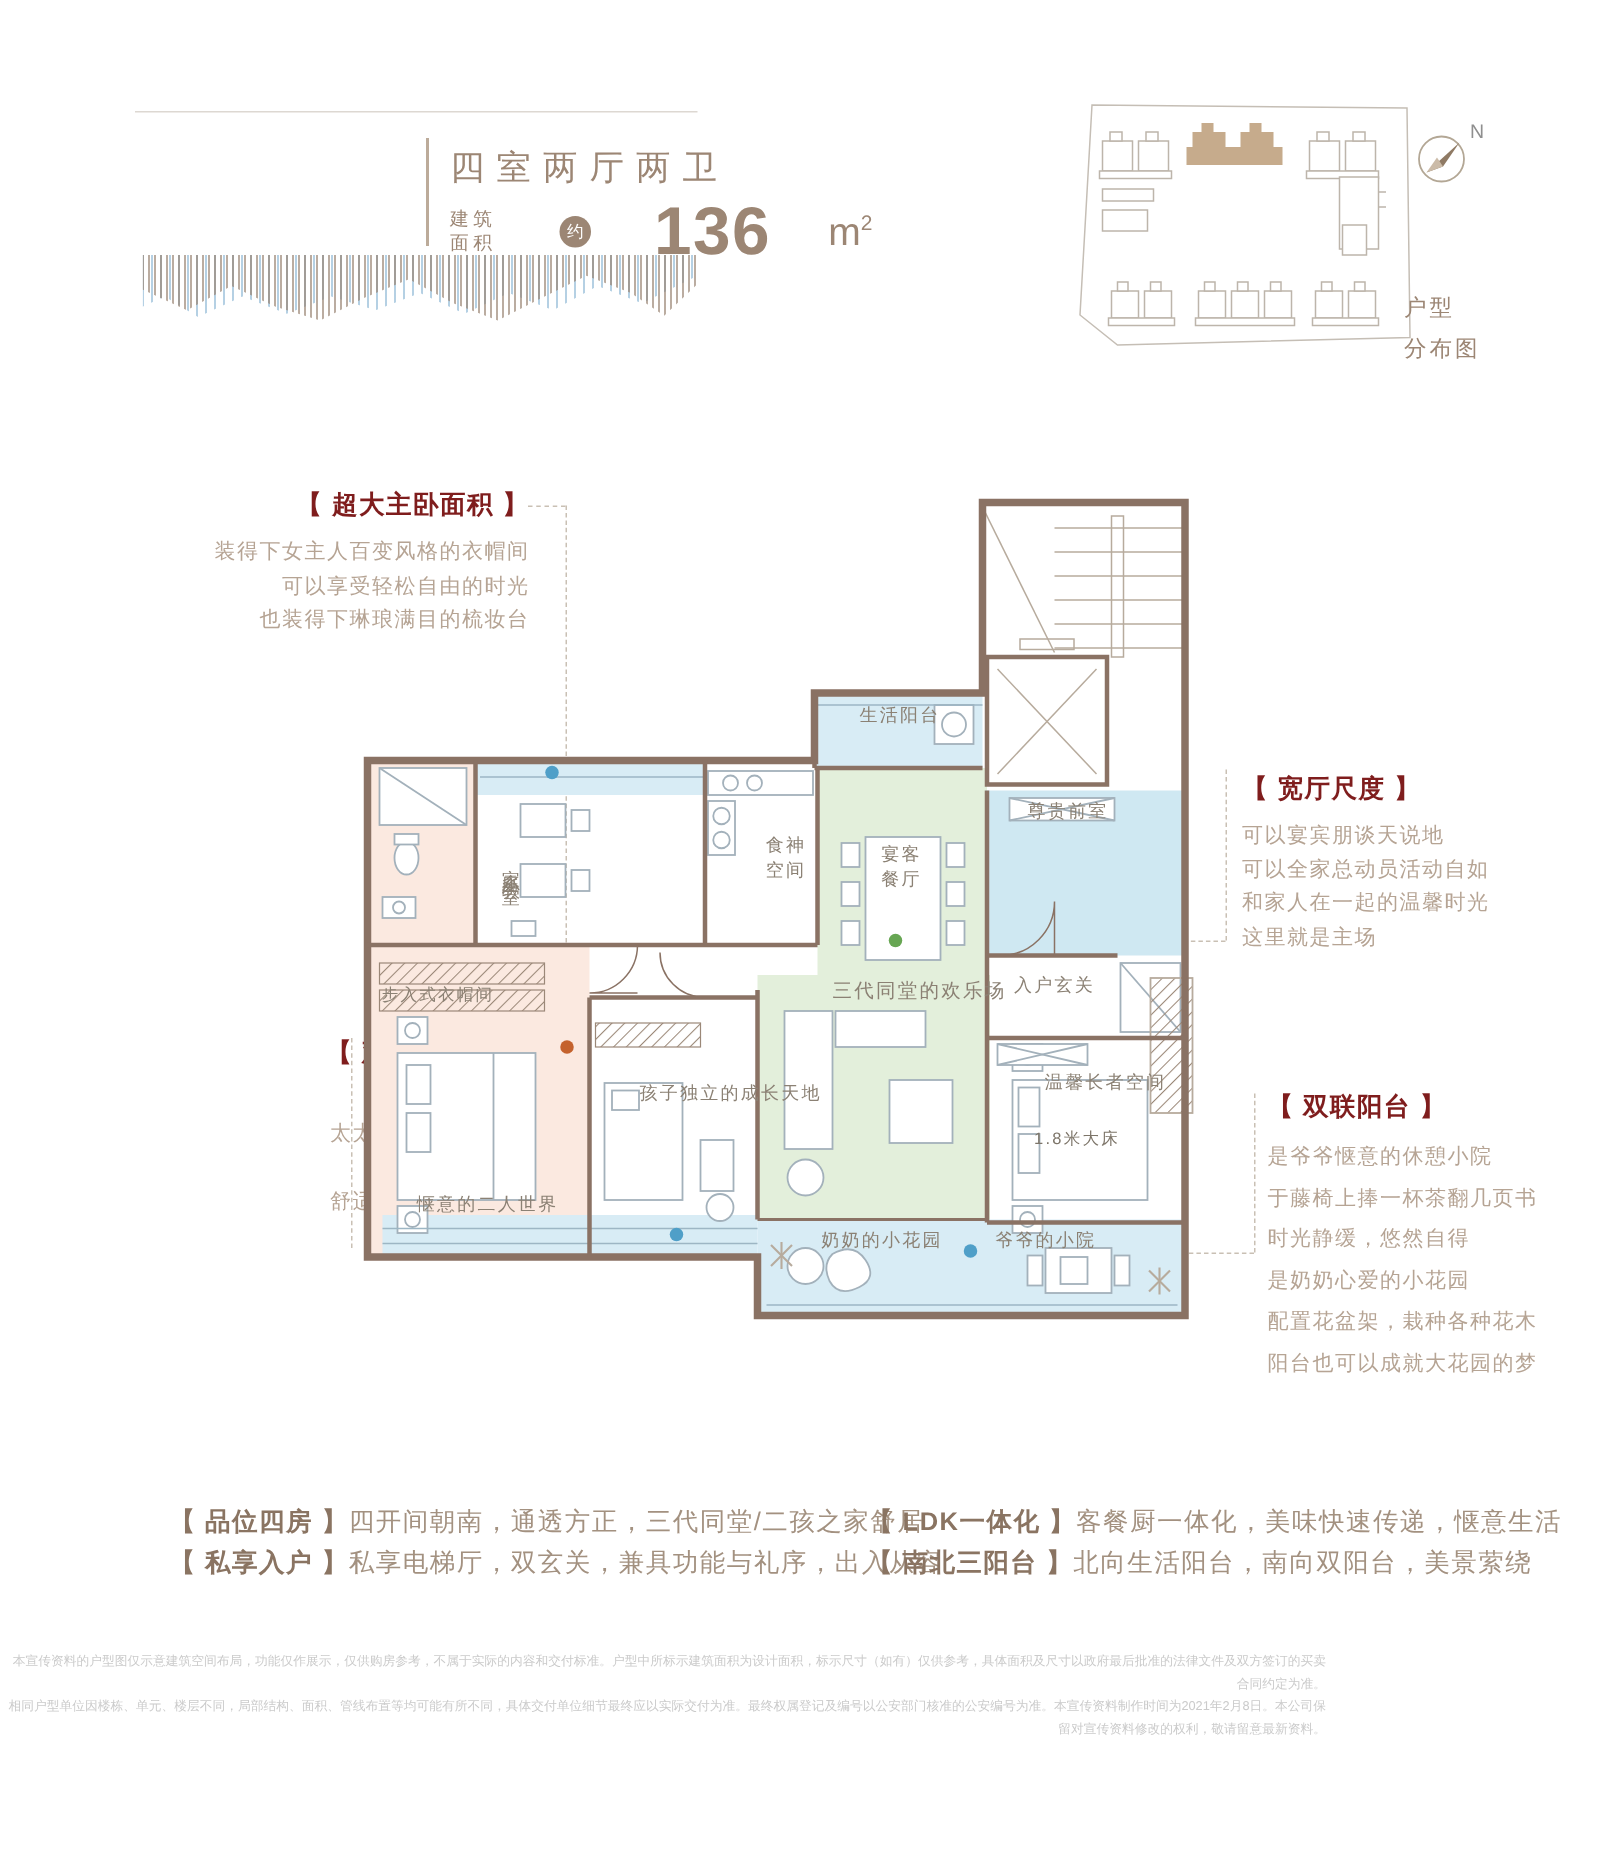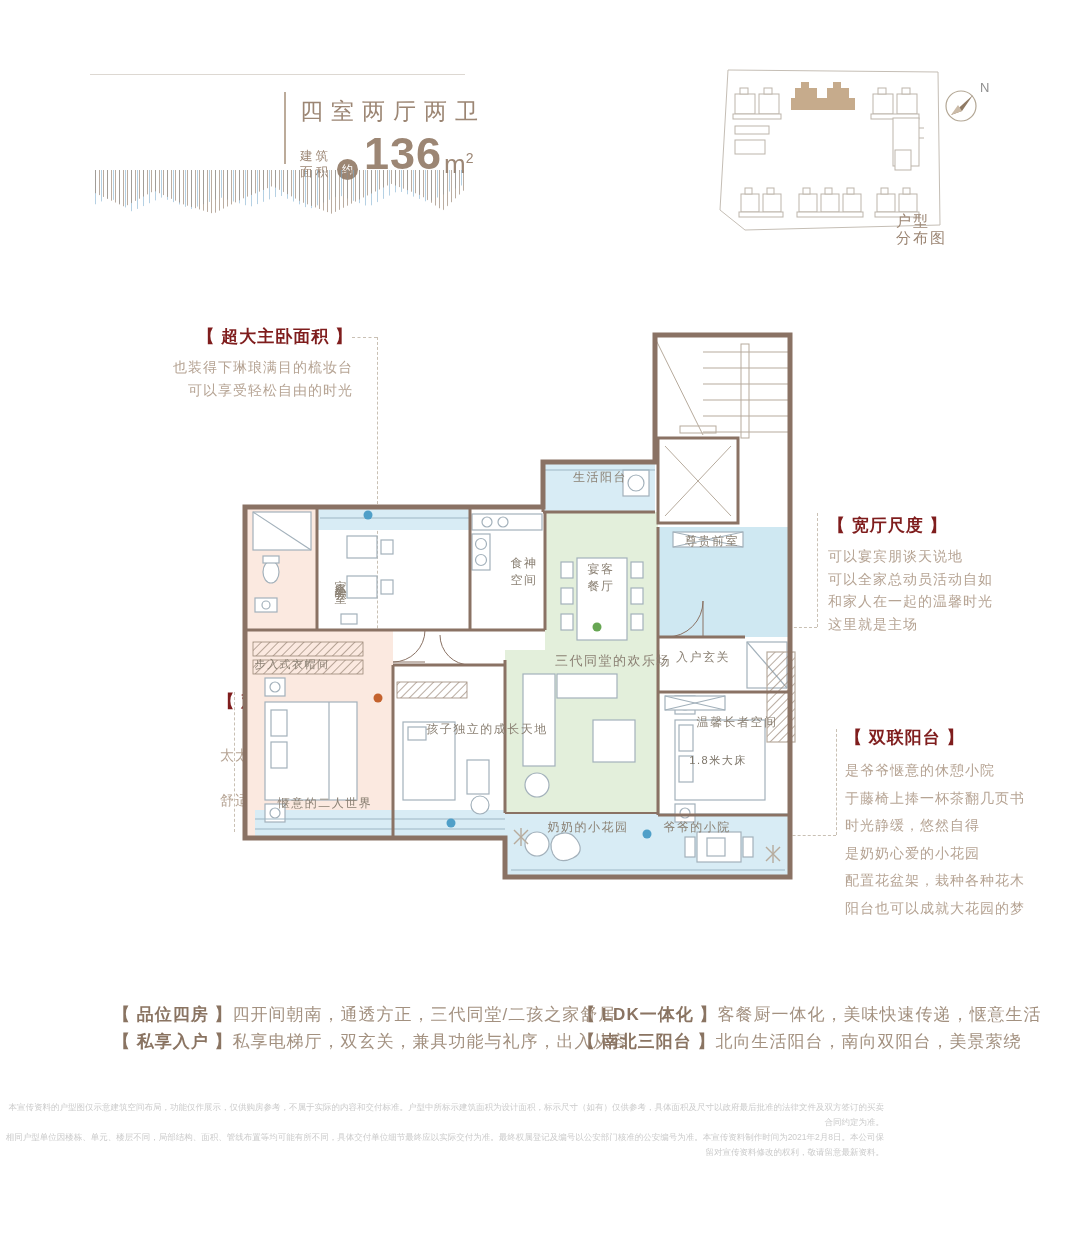--- a/index.html
+++ b/index.html
@@ -5,39 +5,39 @@
   html,body{margin:0;padding:0;background:#fff;}
   #page{position:relative;width:1080px;height:1235px;background:#ffffff;overflow:hidden;
         font-family:"Liberation Sans","DejaVu Sans",sans-serif;}
 
   
   #top-rule{position:absolute;left:90px;top:74px;width:375px;height:1px;background:#ddd8d2;}
   #main-title{position:absolute;left:98px;top:84px;font-size:74px;letter-spacing:26px;
               color:#9c8674;font-weight:bold;line-height:84px;}
   #title-divider{position:absolute;left:284px;top:92px;width:2px;height:72px;background:#bcab9a;}
   #subtitle{position:absolute;left:300px;top:96px;font-size:23px;letter-spacing:8px;color:#9c8674;}
-  #area-row{position:absolute;left:300px;top:128px;display:flex;align-items:flex-end;color:#9c8674;}
+  #area-row{position:absolute;left:300px;top:128px;display:flex;align-items:center;color:#9c8674;gap:36px;}
   .area-prefix{font-size:12.5px;line-height:16px;letter-spacing:3px;}
   #area-badge{width:21px;height:21px;border-radius:50%;background:#9c8674;color:#fff;
               font-size:11px;display:flex;align-items:center;justify-content:center;margin:0 6px;}
   #area-value{font-size:45px;font-weight:bold;letter-spacing:1px;}
   #area-unit{font-size:26px;margin-left:2px;}
   #area-sup{font-size:14px;vertical-align:super;}
   #wave{position:absolute;left:95px;top:170px;width:370px;height:46px;}
   .wave-layer{position:absolute;inset:0;}
   #wave-brown{background:repeating-linear-gradient(90deg,rgba(150,128,110,.65) 0 1px,transparent 1px 4px);
     clip-path:polygon(0 0,100% 0,100% 42%,94% 88%,88% 55%,80% 30%,72% 62%,64% 95%,56% 70%,48% 35%,40% 62%,32% 95%,24% 75%,16% 45%,8% 80%,0 50%);}
   #wave-blue{background:repeating-linear-gradient(90deg,rgba(120,170,205,.55) 0 1px,transparent 1px 6px);
     clip-path:polygon(0 0,100% 0,100% 30%,90% 70%,82% 45%,74% 80%,66% 55%,58% 85%,50% 55%,42% 80%,34% 60%,26% 85%,18% 60%,10% 90%,4% 60%,0 75%);}
 
   
   #siteplan{position:absolute;left:705px;top:62px;width:300px;height:185px;}
   #sp-north{position:absolute;left:980px;top:80px;font-size:13px;color:#8f8f8f;}
-  #sp-caption{position:absolute;left:896px;top:192px;font-size:15px;line-height:17px;
-              color:#9c8674;white-space:pre-line;letter-spacing:2px;margin-top:20px;}
+  #sp-caption{position:absolute;left:936px;top:192px;font-size:15px;line-height:27px;
+              color:#9c8674;white-space:pre-line;letter-spacing:2px;}
 
   
   .ann{position:absolute;}
   .ann-title{font-size:17px;font-weight:bold;color:#7f1d1d;letter-spacing:1px;margin-bottom:8px;}
   .ann-line{font-size:14px;color:#b6a494;line-height:22.5px;letter-spacing:1px;}
   #ann-master{left:95px;top:325px;width:258px;text-align:right;}
   #ann-bay{left:85px;top:690px;width:270px;text-align:right;}
   #ann-hall{left:828px;top:514px;width:215px;text-align:left;}
   #ann-balcony{left:845px;top:726px;width:240px;text-align:left;}
   #ann-balcony .ann-line{line-height:27.5px;}
@@ -156,22 +156,23 @@
       <path d="M246,53 L268,33 L257,49 Z" fill="#8f7a64"></path>
       <path d="M246,53 L257,49 L253,43 Z" fill="#cbbba8"></path>
     </g>
   </svg>
   <div id="sp-north">N</div>
   <div id="sp-caption">户型
 分布图</div>
 
   <div class="ann" id="ann-master">
     <div class="ann-title">【 超大主卧面积 】</div>
+    <div class="ann-line">装得下女主人百变风格的衣帽间</div>
+    <div class="ann-line">可以享受轻松自由的时光</div>
     <div class="ann-line">也装得下琳琅满目的梳妆台</div>
-    <div class="ann-line">可以享受轻松自由的时光</div>
   </div>
   <div class="ann" id="ann-bay">
     <div class="ann-title">【 观景四飘窗 】</div>
     <div class="ann-line">孩子的观星台</div>
     <div class="ann-line">太太的阳光SPA空间</div>
     <div class="ann-line">清风萦绕</div>
     <div class="ann-line">舒适主义与浪漫主义</div>
     <div class="ann-line">完美邂逅</div>
   </div>
   <div class="ann" id="ann-hall">

